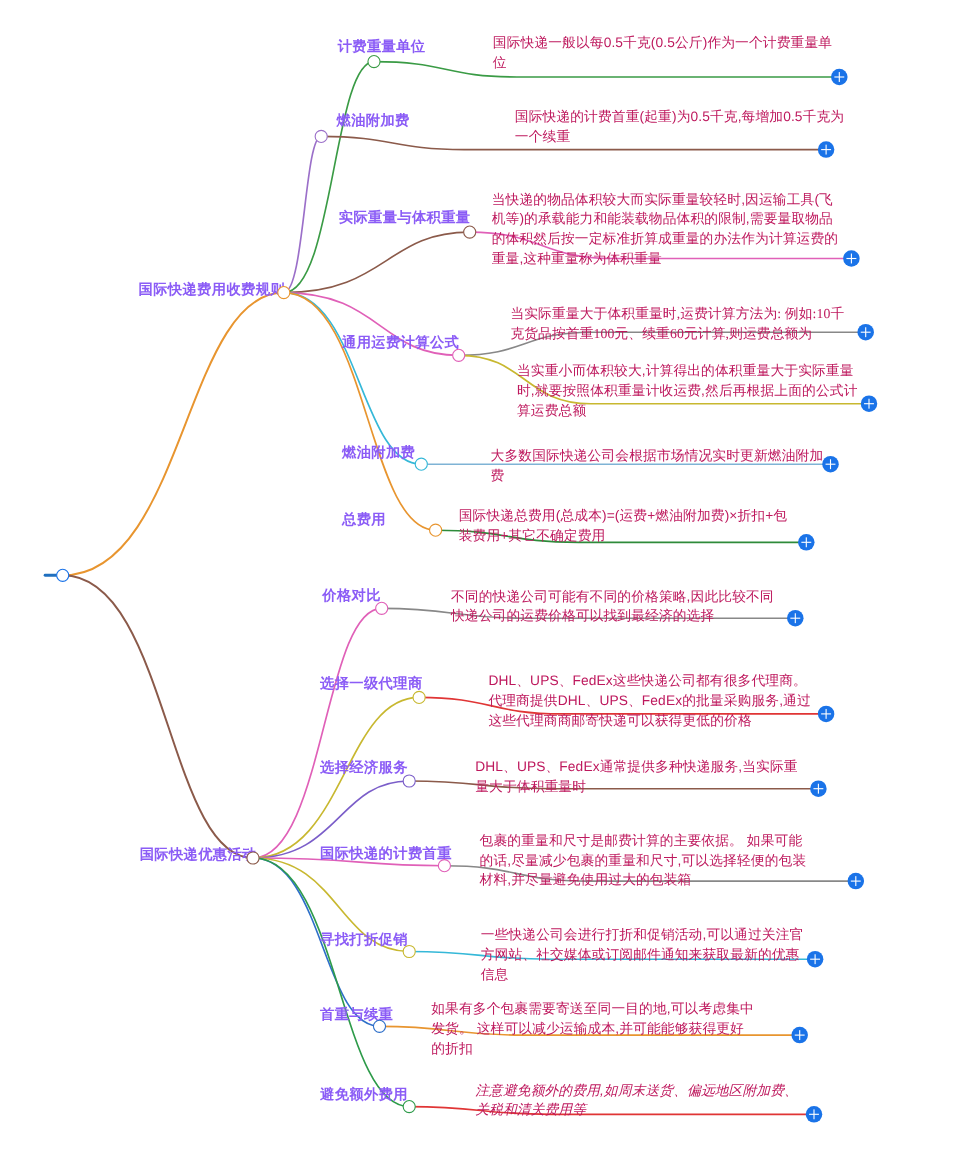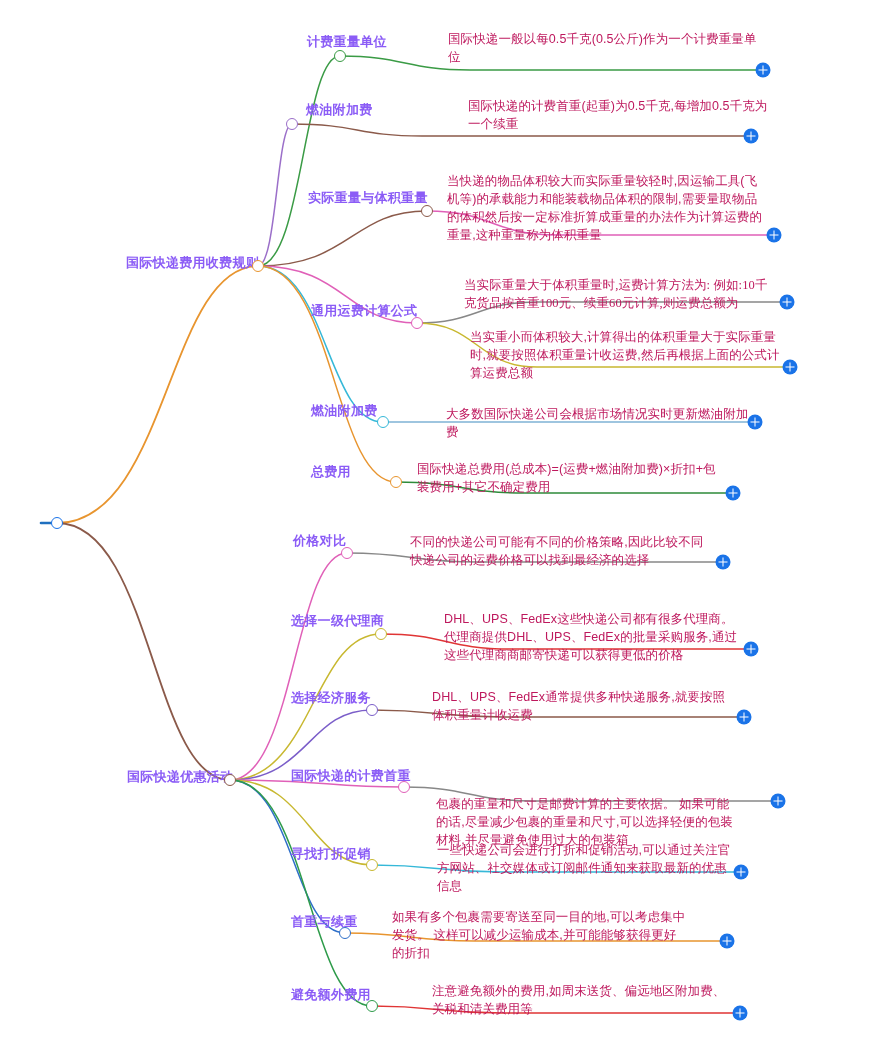--- a/index.html
+++ b/index.html
@@ -85,33 +85,33 @@
       <div class="topic-label" style="left: 293px; top: 541px;">价格对比</div>
       <div class="node-dot" style="left: 347px; top: 553px; border-color: rgb(224, 96, 184);"></div>
       <div class="detail-text" style="left: 410px; top: 533px; width: 295px;">不同的快递公司可能有不同的价格策略,因此比较不同快递公司的运费价格可以找到最经济的选择</div>
       <div class="plus-btn" style="left: 723px; top: 562px; background: rgb(26, 115, 232);"></div>
       <div class="topic-label" style="left: 291px; top: 621px;">选择一级代理商</div>
       <div class="node-dot" style="left: 381px; top: 634px; border-color: rgb(200, 184, 48);"></div>
       <div class="detail-text" style="left: 444px; top: 610px; width: 295px;">DHL、UPS、FedEx这些快递公司都有很多代理商。 代理商提供DHL、UPS、FedEx的批量采购服务,通过这些代理商商邮寄快递可以获得更低的价格</div>
       <div class="plus-btn" style="left: 751px; top: 649px; background: rgb(26, 115, 232);"></div>
       <div class="topic-label" style="left: 291px; top: 698px;">选择经济服务</div>
       <div class="node-dot" style="left: 372px; top: 710px; border-color: rgb(123, 94, 201);"></div>
-      <div class="detail-text" style="left: 432px; top: 688px; width: 295px;">DHL、UPS、FedEx通常提供多种快递服务,就要按照体积重量计收运费</div>
+      <div class="detail-text" style="left: 432px; top: 688px; width: 295px;">DHL、UPS、FedEx通常提供多种快递服务,当实际重量大于体积重量时</div>
       <div class="plus-btn" style="left: 744px; top: 717px; background: rgb(26, 115, 232);"></div>
       <div class="topic-label" style="left: 291px; top: 776px;">国际快递的计费首重</div>
       <div class="node-dot" style="left: 404px; top: 787px; border-color: rgb(224, 96, 184);"></div>
-      <div class="detail-text" style="left: 436px; top: 755px; width: 300px; margin-top: 40px;">包裹的重量和尺寸是邮费计算的主要依据。 如果可能的话,尽量减少包裹的重量和尺寸,可以选择轻便的包装材料,并尽量避免使用过大的包装箱</div>
+      <div class="detail-text" style="left: 436px; top: 755px; width: 300px;">包裹的重量和尺寸是邮费计算的主要依据。 如果可能的话,尽量减少包裹的重量和尺寸,可以选择轻便的包装材料,并尽量避免使用过大的包装箱</div>
       <div class="plus-btn" style="left: 778px; top: 801px; background: rgb(26, 115, 232);"></div>
       <div class="topic-label" style="left: 291px; top: 854px;">寻找打折促销</div>
       <div class="node-dot" style="left: 372px; top: 865px; border-color: rgb(200, 184, 48);"></div>
       <div class="detail-text" style="left: 437px; top: 841px; width: 295px;">一些快递公司会进行打折和促销活动,可以通过关注官方网站、社交媒体或订阅邮件通知来获取最新的优惠信息</div>
       <div class="plus-btn" style="left: 741px; top: 872px; background: rgb(26, 115, 232);"></div>
       <div class="topic-label" style="left: 291px; top: 922px;">首重与续重</div>
       <div class="node-dot" style="left: 345px; top: 933px; border-color: rgb(46, 111, 201);"></div>
       <div class="detail-text" style="left: 392px; top: 908px; width: 295px;">如果有多个包裹需要寄送至同一目的地,可以考虑集中发货。 这样可以减少运输成本,并可能能够获得更好的折扣</div>
       <div class="plus-btn" style="left: 727px; top: 941px; background: rgb(26, 115, 232);"></div>
       <div class="topic-label" style="left: 291px; top: 995px;">避免额外费用</div>
       <div class="node-dot" style="left: 372px; top: 1006px; border-color: rgb(46, 155, 74);"></div>
-      <div class="detail-text" style="left: 432px; top: 982px; width: 295px;">注意避免额外的费用,如周末送货、偏远地区附加费、关税和清关费用等</div>
+      <div class="detail-text" style="left: 432px; top: 982px; width: 295px; font-style: italic;">注意避免额外的费用,如周末送货、偏远地区附加费、关税和清关费用等</div>
       <div class="plus-btn" style="left: 740px; top: 1013px; background: rgb(26, 115, 232);"></div>
       <div class="node-dot" style="left: 57px; top: 523px; border-color: rgb(26, 115, 232);"></div>
     </div>
 </div>
 
 </body></html>

